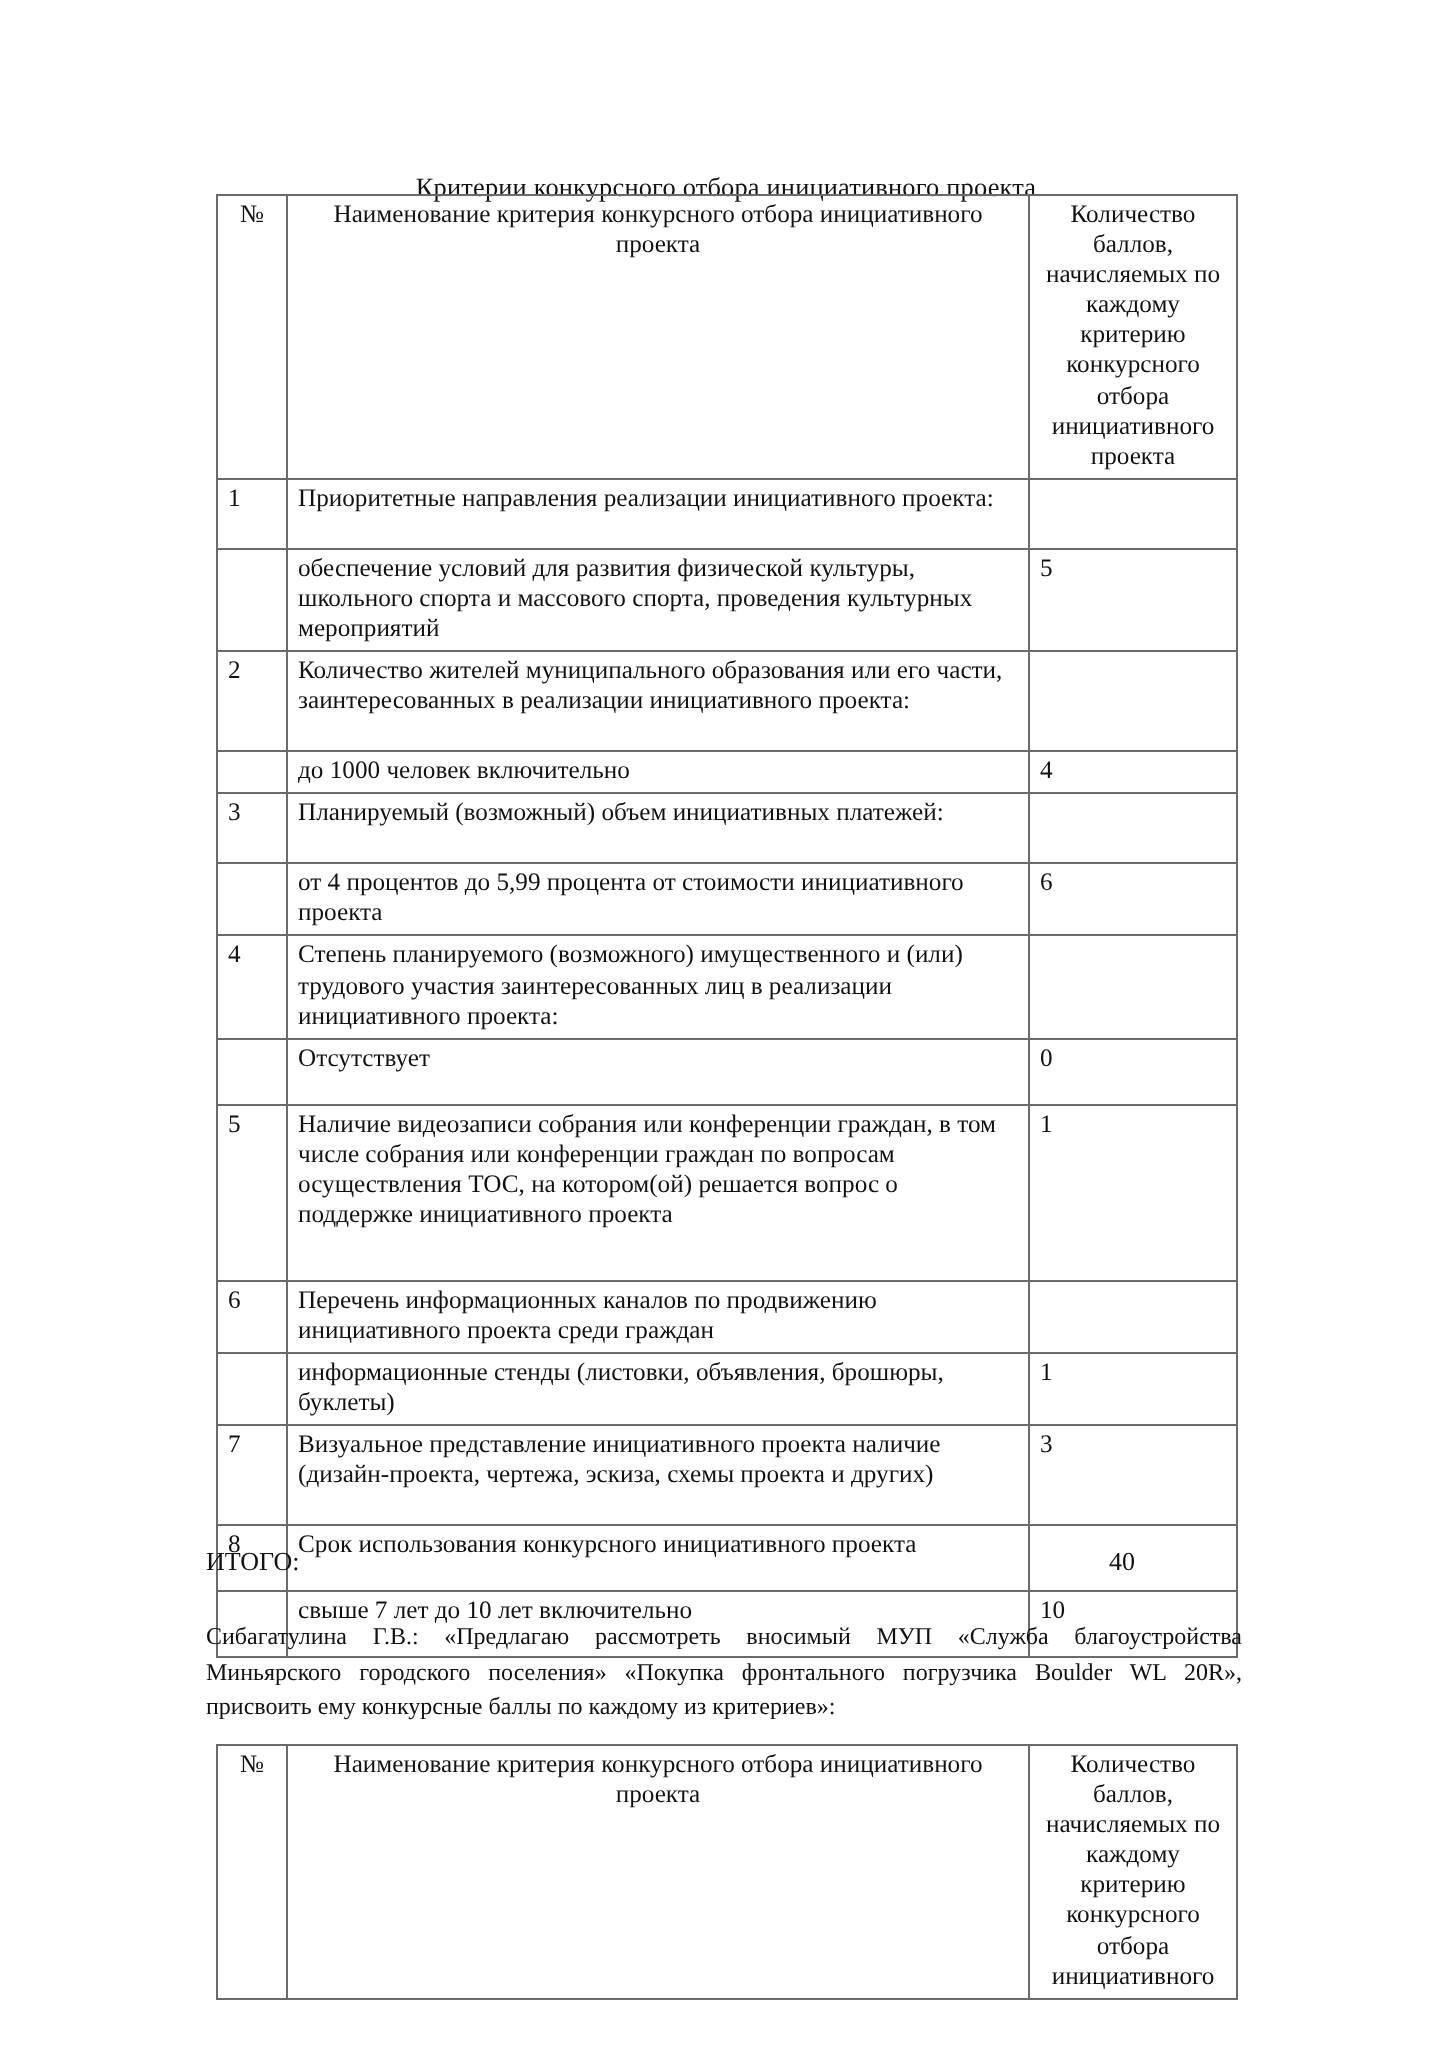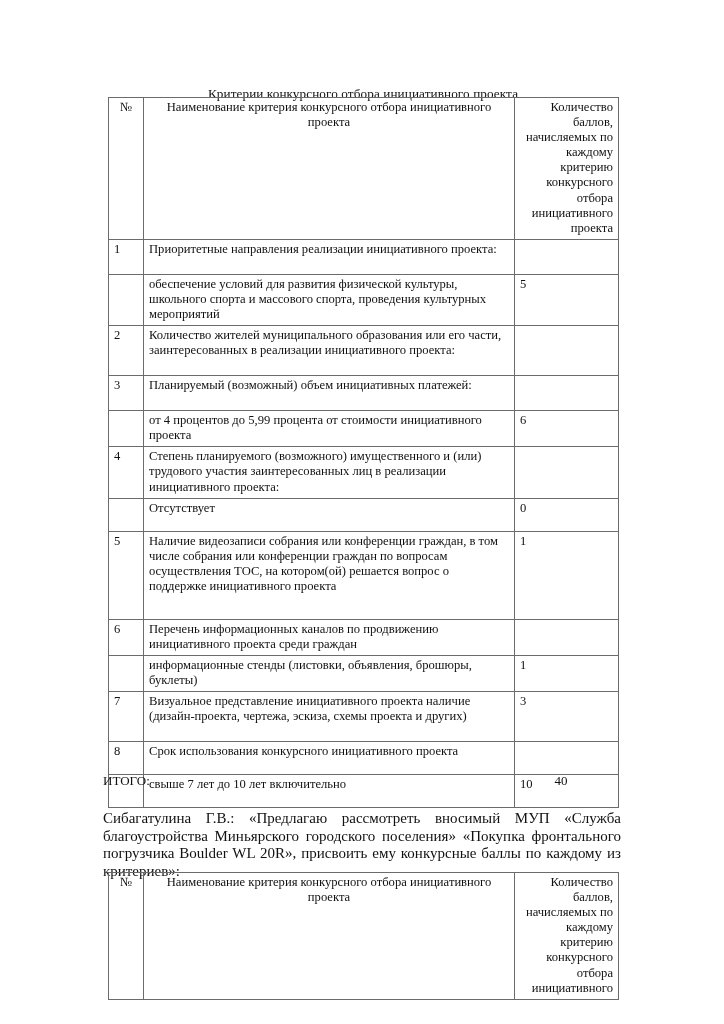--- a/index.html
+++ b/index.html
@@ -47,21 +47,21 @@
     border: 1px solid #6b6b6b;
     padding: 2px 5px 3px 5px;
     vertical-align: top;
     word-wrap: break-word;
   }
   .col-no   { width: 35px;  text-align: center; }
   .col-name { width: 371px; text-align: left; }
   .col-pts  { width: 104px; text-align: center; }
 
   .hdr-name { text-align: center; }
-  .hdr-pts  { text-align: right; }
+  .hdr-pts  { text-align: center; }
 
   table.top-table {
     left: 108px;
     top: 97px;
     width: 510px;
   }
   table.bottom-table {
     left: 108px;
     top: 872px;
     width: 510px;
@@ -104,21 +104,21 @@
     top: 0;
     width: 104px;
     text-align: center;
   }
 
   .para {
     position: absolute;
     left: 103px;
     top: 810px;
     width: 518px;
-    font-size: 15px;
+    font-size: 12px;
     line-height: 17.6px;
     text-align: justify;
     text-justify: inter-word;
   }
 </style>
 </head>
 <body>
 
 <div class="page">
 
@@ -145,20 +145,25 @@
       <tr class="r-1b">
         <td></td>
         <td>обеспечение условий для развития физической культуры, школьного спорта и массового спорта, проведения культурных мероприятий</td>
         <td>5</td>
       </tr>
       <tr class="r-2">
         <td>2</td>
         <td>Количество жителей муниципального образования или его части, заинтересованных в реализации инициативного проекта:</td>
         <td></td>
       </tr>
+      <tr class="r-2b">
+        <td></td>
+        <td>до 1000 человек включительно</td>
+        <td>4</td>
+      </tr>
       <tr class="r-3">
         <td>3</td>
         <td>Планируемый (возможный) объем инициативных платежей:</td>
         <td></td>
       </tr>
       <tr class="r-3b">
         <td></td>
         <td>от 4 процентов до 5,99 процента от стоимости инициативного проекта</td>
         <td>6</td>
       </tr>

